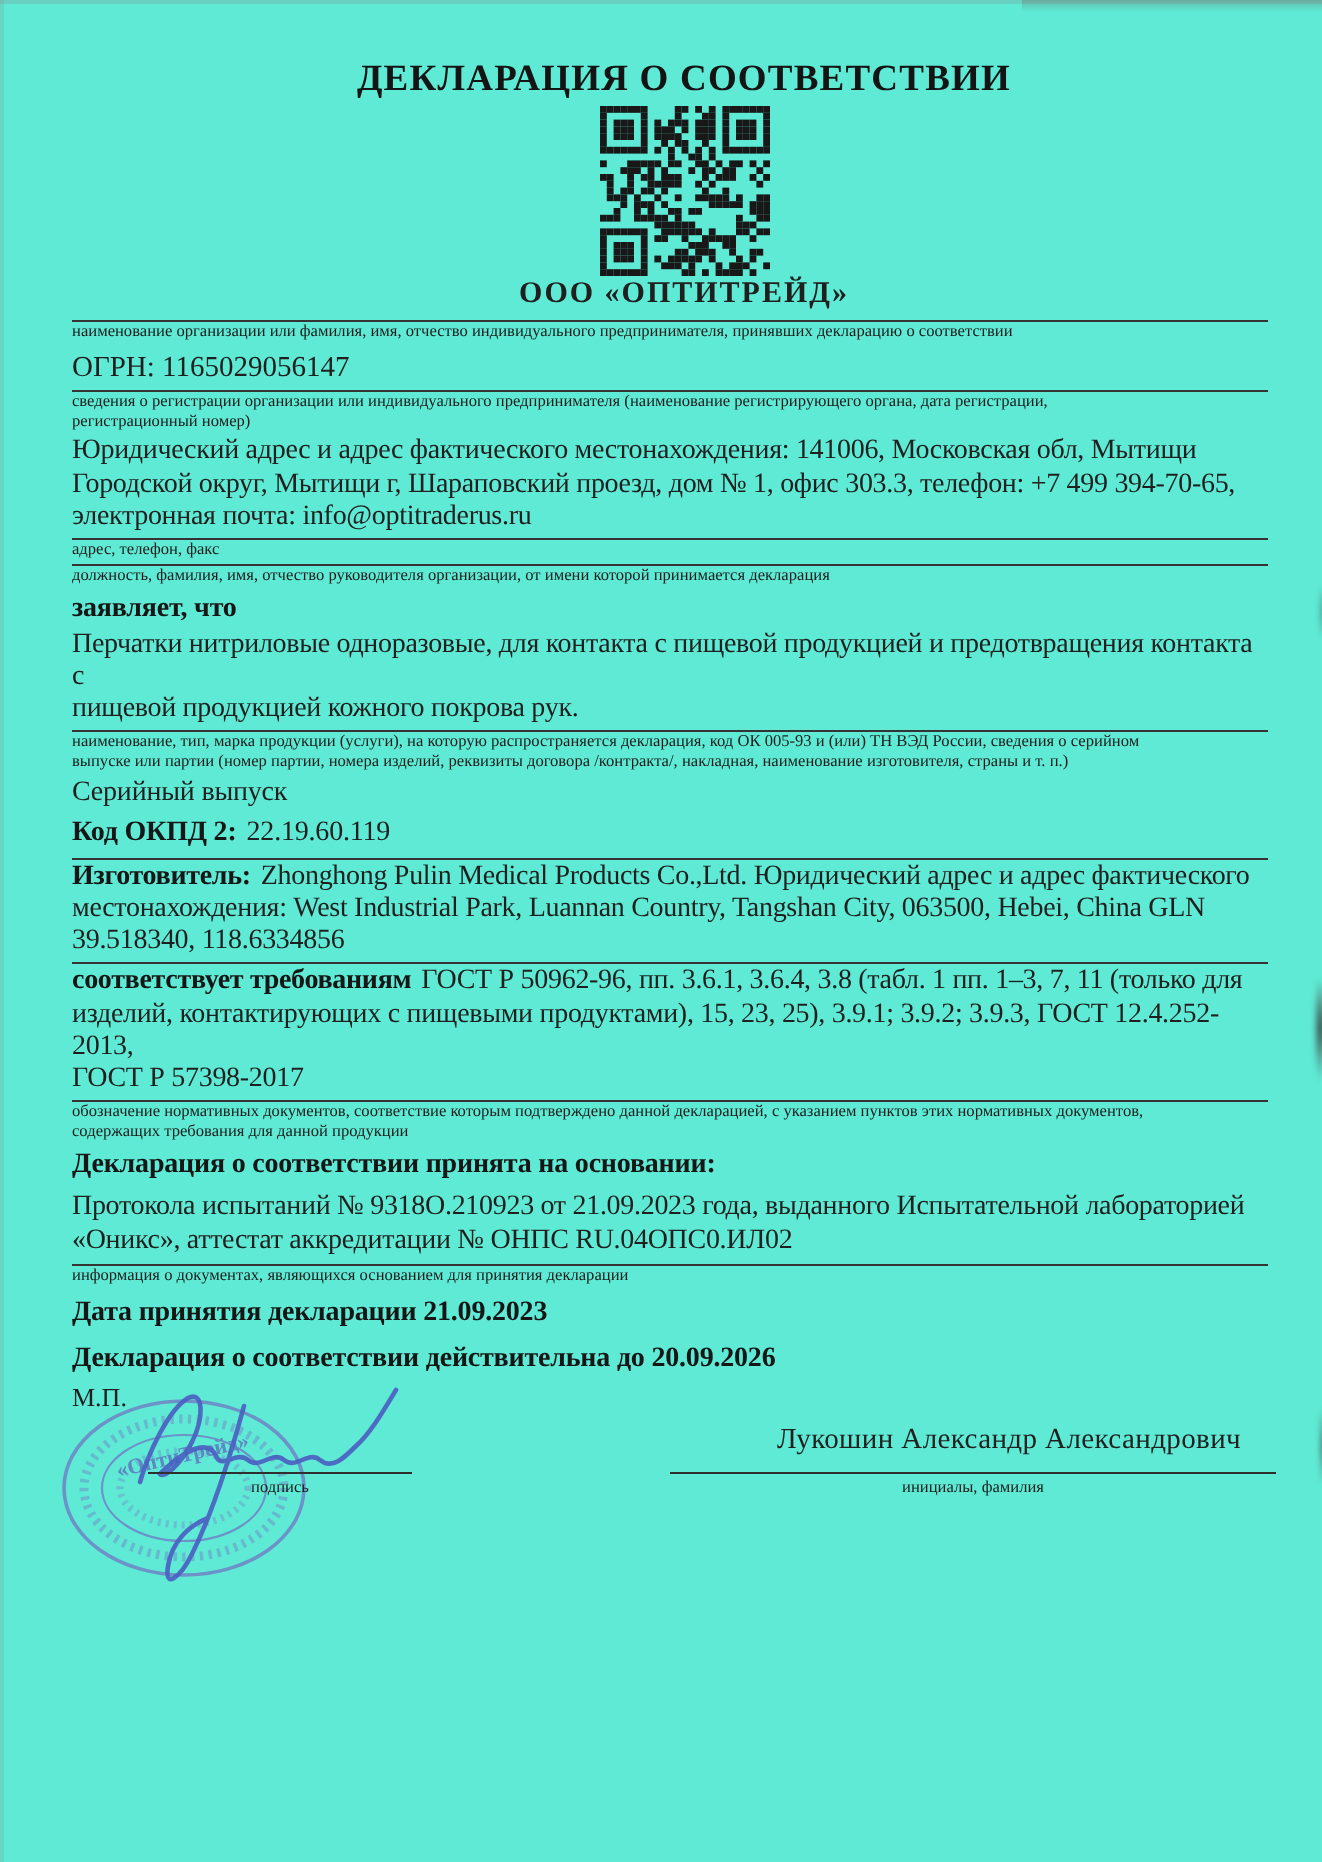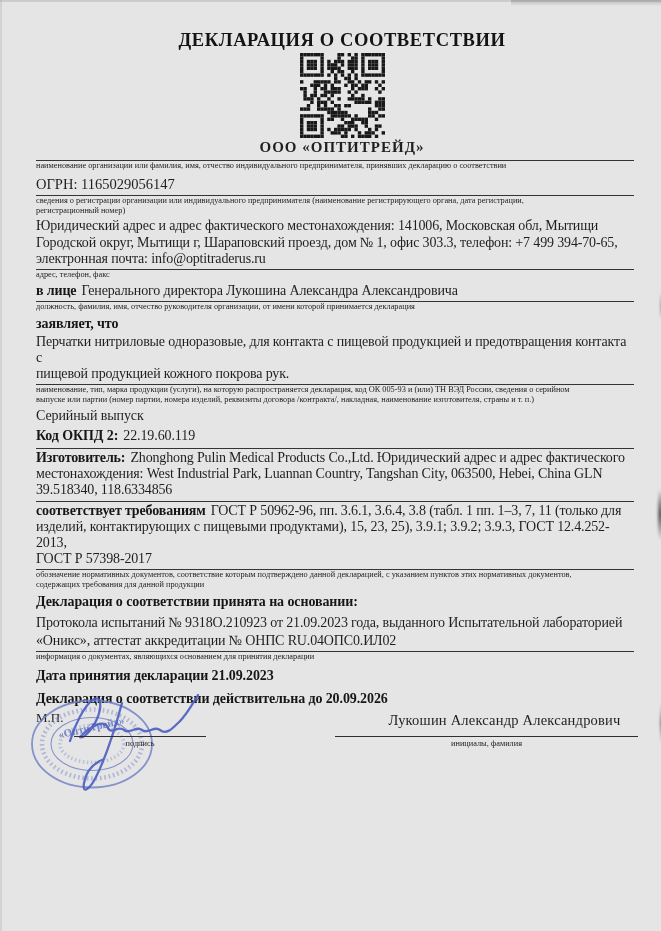--- a/index.html
+++ b/index.html
@@ -1,18 +1,18 @@
 <!DOCTYPE html>
 <html><head>
 <meta charset="utf-8">
 <style>
   html,body{margin:0;padding:0;background:#ffffff;}
   .page{
     position:relative; width:661px; height:931px; overflow:hidden;
-    background:#e5e5e5; color:#1f1f1f;
+    background:#5eead4; color:#1f1f1f;
     font-family:"Liberation Serif", serif;
   }
   .content{position:absolute; left:36px; right:27px; top:30px;}
   .center-shift{transform:translateX(7px);}
   .doc-title{font-size:18.5px; font-weight:bold; text-align:center; letter-spacing:.6px; line-height:21px; color:#141414;}
   .qr-wrap{width:85px; height:85px; margin:2px auto 0; }
   .qr-wrap svg{width:85px; height:85px; display:block;}
   .org-name{font-size:15px; text-align:center; letter-spacing:1px; line-height:17px; margin-top:1px;font-weight:bold;}
   .rule{border-top:1px solid #343434; height:0; margin-top:4px;}
   .rule.tight{margin-top:2px;}
@@ -389,21 +389,20 @@
     <div class="rule tight"></div>
     <div class="caption">сведения о регистрации организации или индивидуального предпринимателя (наименование регистрирующего органа, дата регистрации,
 регистрационный номер)</div>
 
     <p class="body mt3">Юридический адрес и адрес фактического местонахождения: 141006, Московская обл, Мытищи
 Городской округ, Мытищи г, Шараповский проезд, дом № 1, офис 303.3, телефон: +7 499 394-70-65,
 электронная почта: info@optitraderus.ru</p>
     <div class="rule tight"></div>
     <div class="caption">адрес, телефон, факс</div>
 
-    <p class="body mt3"><span class="b lbl">в лице</span><span>Генерального директора Лукошина Александра Александровича</span></p>
     <div class="rule tight"></div>
     <div class="caption">должность, фамилия, имя, отчество руководителя организации, от имени которой принимается декларация</div>
 
     <div class="row b" style="margin-top:3px;">заявляет, что</div>
     <p class="body mt2">Перчатки нитриловые одноразовые, для контакта с пищевой продукцией и предотвращения контакта с
 пищевой продукцией кожного покрова рук.</p>
     <div class="rule tight"></div>
     <div class="caption">наименование, тип, марка продукции (услуги), на которую распространяется декларация, код ОК 005-93 и (или) ТН ВЭД России, сведения о серийном
 выпуске или партии (номер партии, номера изделий, реквизиты договора /контракта/, накладная, наименование изготовителя, страны и т. п.)</div>
 

